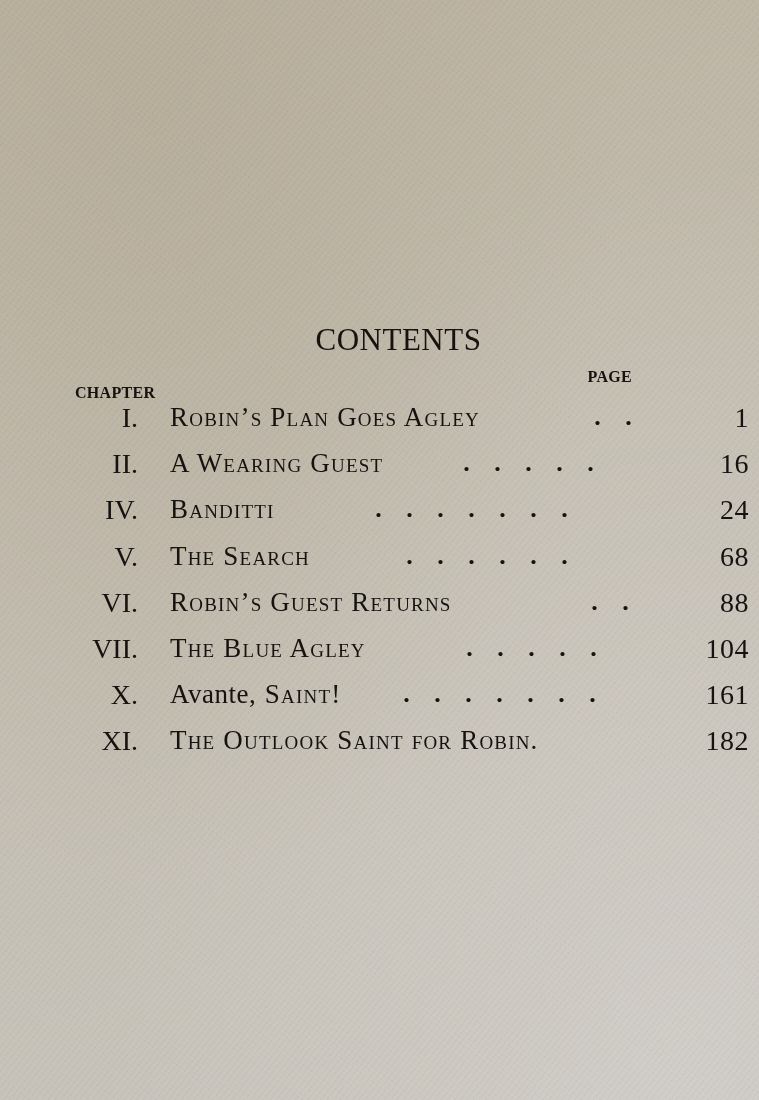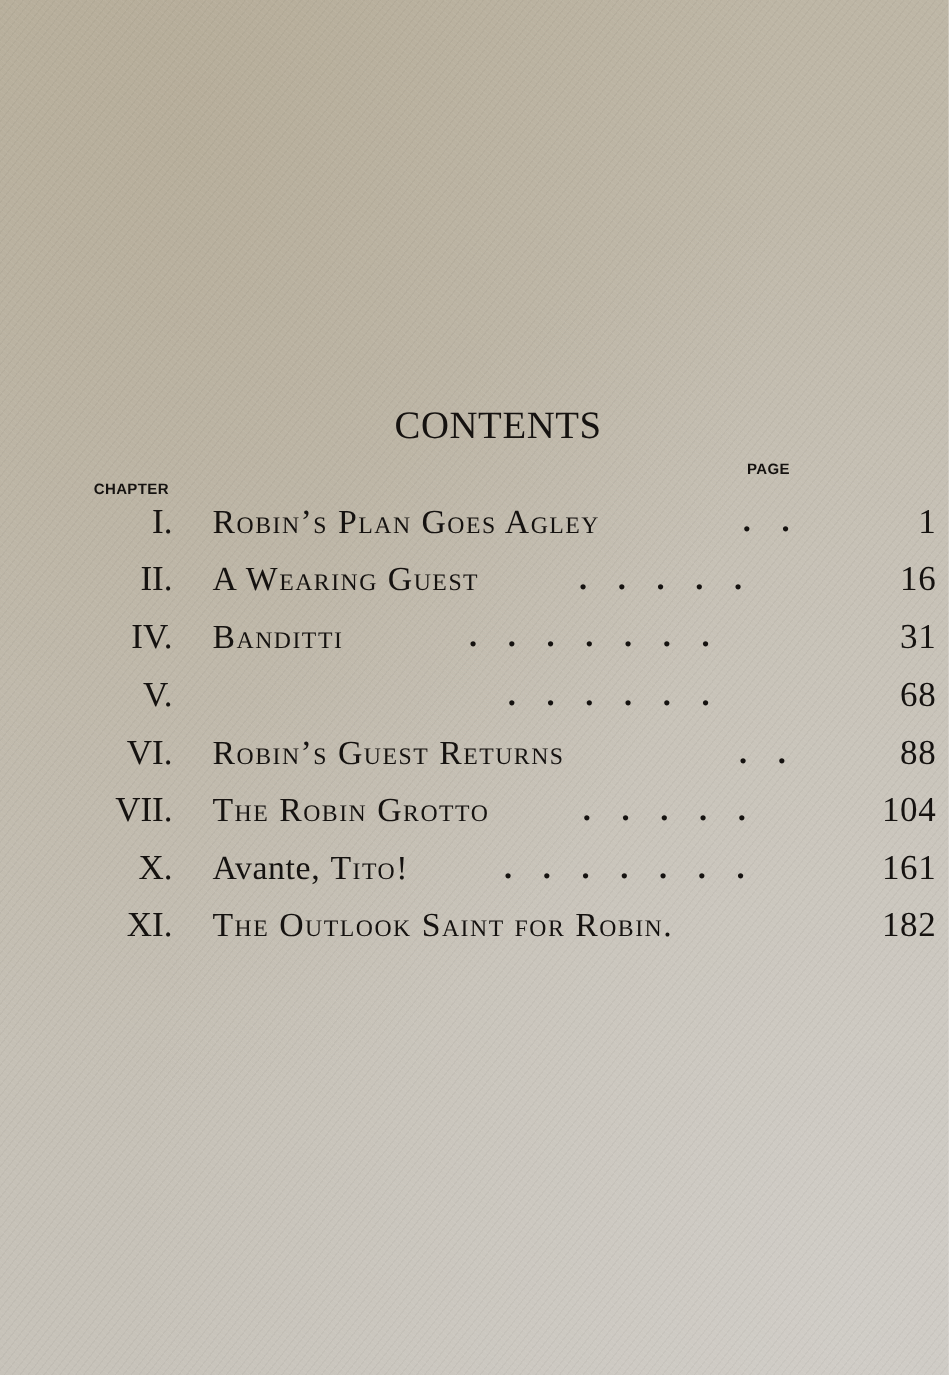--- a/index.html
+++ b/index.html
@@ -40,24 +40,24 @@
       width: 789px;
       top: 298px;
       text-align: center;
       font-size: 31px;
       letter-spacing: 0.5px;
       font-weight: normal;
       margin: 0;
     }
     .col-label {
       position: absolute;
-      font-size: 12px;
+      font-size: 16px;
       font-weight: bold;
       letter-spacing: 0.3px;
-      font-family: Liberation Sans, sans-serif;
+      font-family: Liberation Serif, serif;
     }
     .col-label.chapter { left: 71px; top: 360px; }
     .col-label.page-h { right: 22px; top: 344px; }
 
     .toc {
       position: absolute;
       left: 0;
       top: 370px;
       width: 759px;
       margin: 0;
@@ -131,42 +131,43 @@
       <li class="toc-row">
         <span class="num">II.</span>
         <span class="title">A Wearing Guest</span>
         <span class="dots" style="left: 447px;"><span>.</span><span>.</span><span>.</span><span>.</span><span>.</span></span>
         <span class="pg">16</span>
       </li>
       <li class="toc-row">
         <span class="num">IV.</span>
         <span class="title">Banditti</span>
         <span class="dots" style="left: 359px;"><span>.</span><span>.</span><span>.</span><span>.</span><span>.</span><span>.</span><span>.</span></span>
-        <span class="pg">31</span>
+        <span class="pg">24</span>
       </li>
       <li class="toc-row">
         <span class="num">V.</span>
+        <span class="title">The Search</span>
         <span class="dots" style="left: 390px;"><span>.</span><span>.</span><span>.</span><span>.</span><span>.</span><span>.</span></span>
         <span class="pg">68</span>
       </li>
       <li class="toc-row">
         <span class="num">VI.</span>
         <span class="title">Robin’s Guest Returns</span>
         <span class="dots" style="left: 575px;"><span>.</span><span>.</span></span>
         <span class="pg">88</span>
       </li>
       <li class="toc-row">
         <span class="num">VII.</span>
-        <span class="title">The Robin Grotto</span>
+        <span class="title">The Blue Agley</span>
         <span class="dots" style="left: 450px;"><span>.</span><span>.</span><span>.</span><span>.</span><span>.</span></span>
         <span class="pg">104</span>
       </li>
       <li class="toc-row">
         <span class="num">X.</span>
-        <span class="title"><span class="it">Avante</span><span>, Tito!</span></span>
+        <span class="title"><span class="it">Avante</span><span>, Saint!</span></span>
         <span class="dots" style="left: 387px;"><span>.</span><span>.</span><span>.</span><span>.</span><span>.</span><span>.</span><span>.</span></span>
         <span class="pg">161</span>
       </li>
       <li class="toc-row">
         <span class="num">XI.</span>
         <span class="title">The Outlook Saint for Robin.</span>
         <span class="pg">182</span>
       </li>
     </ol>
 </div>

